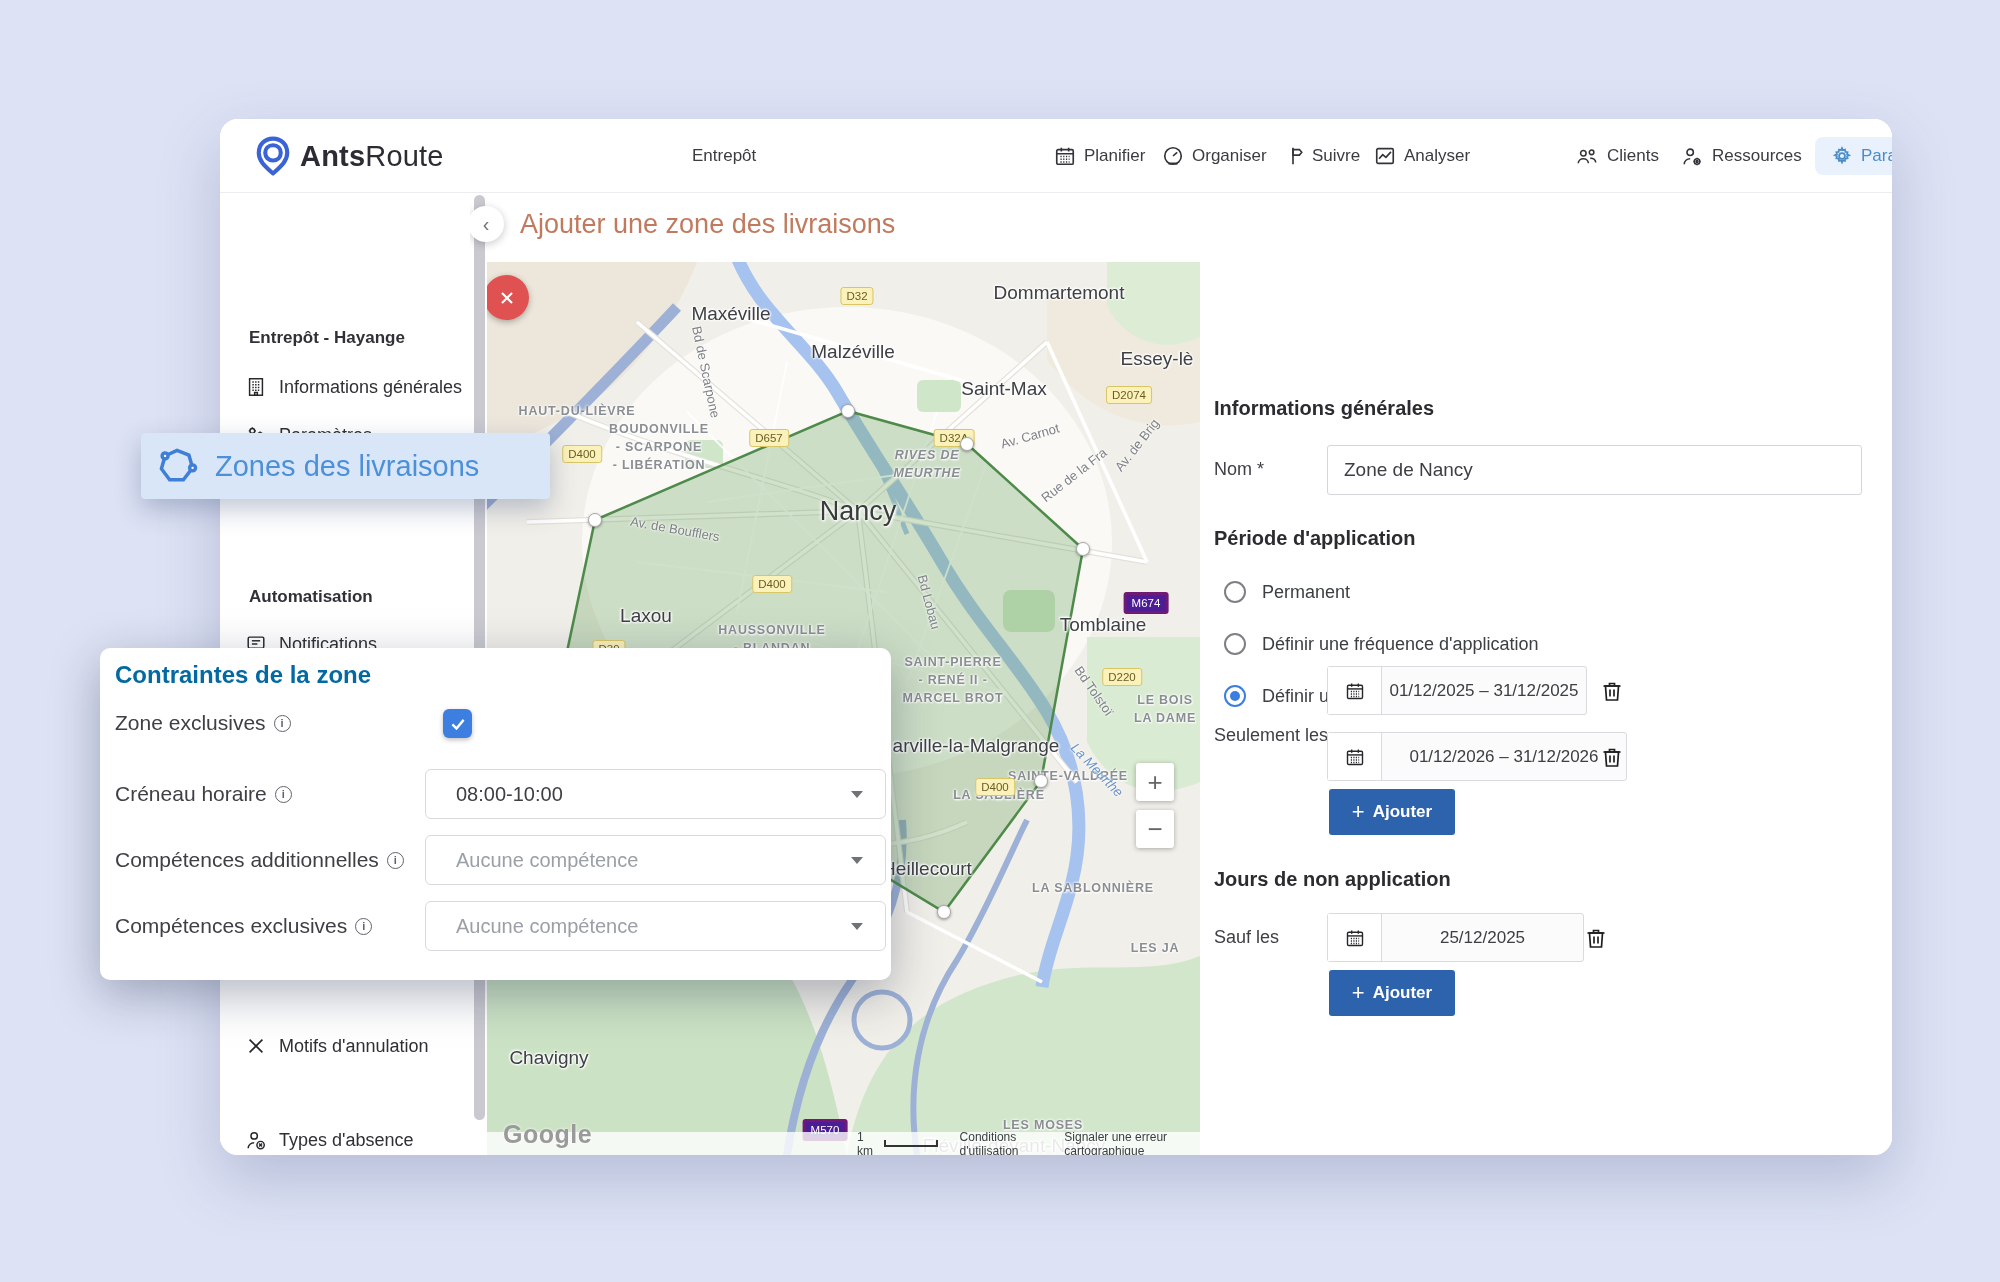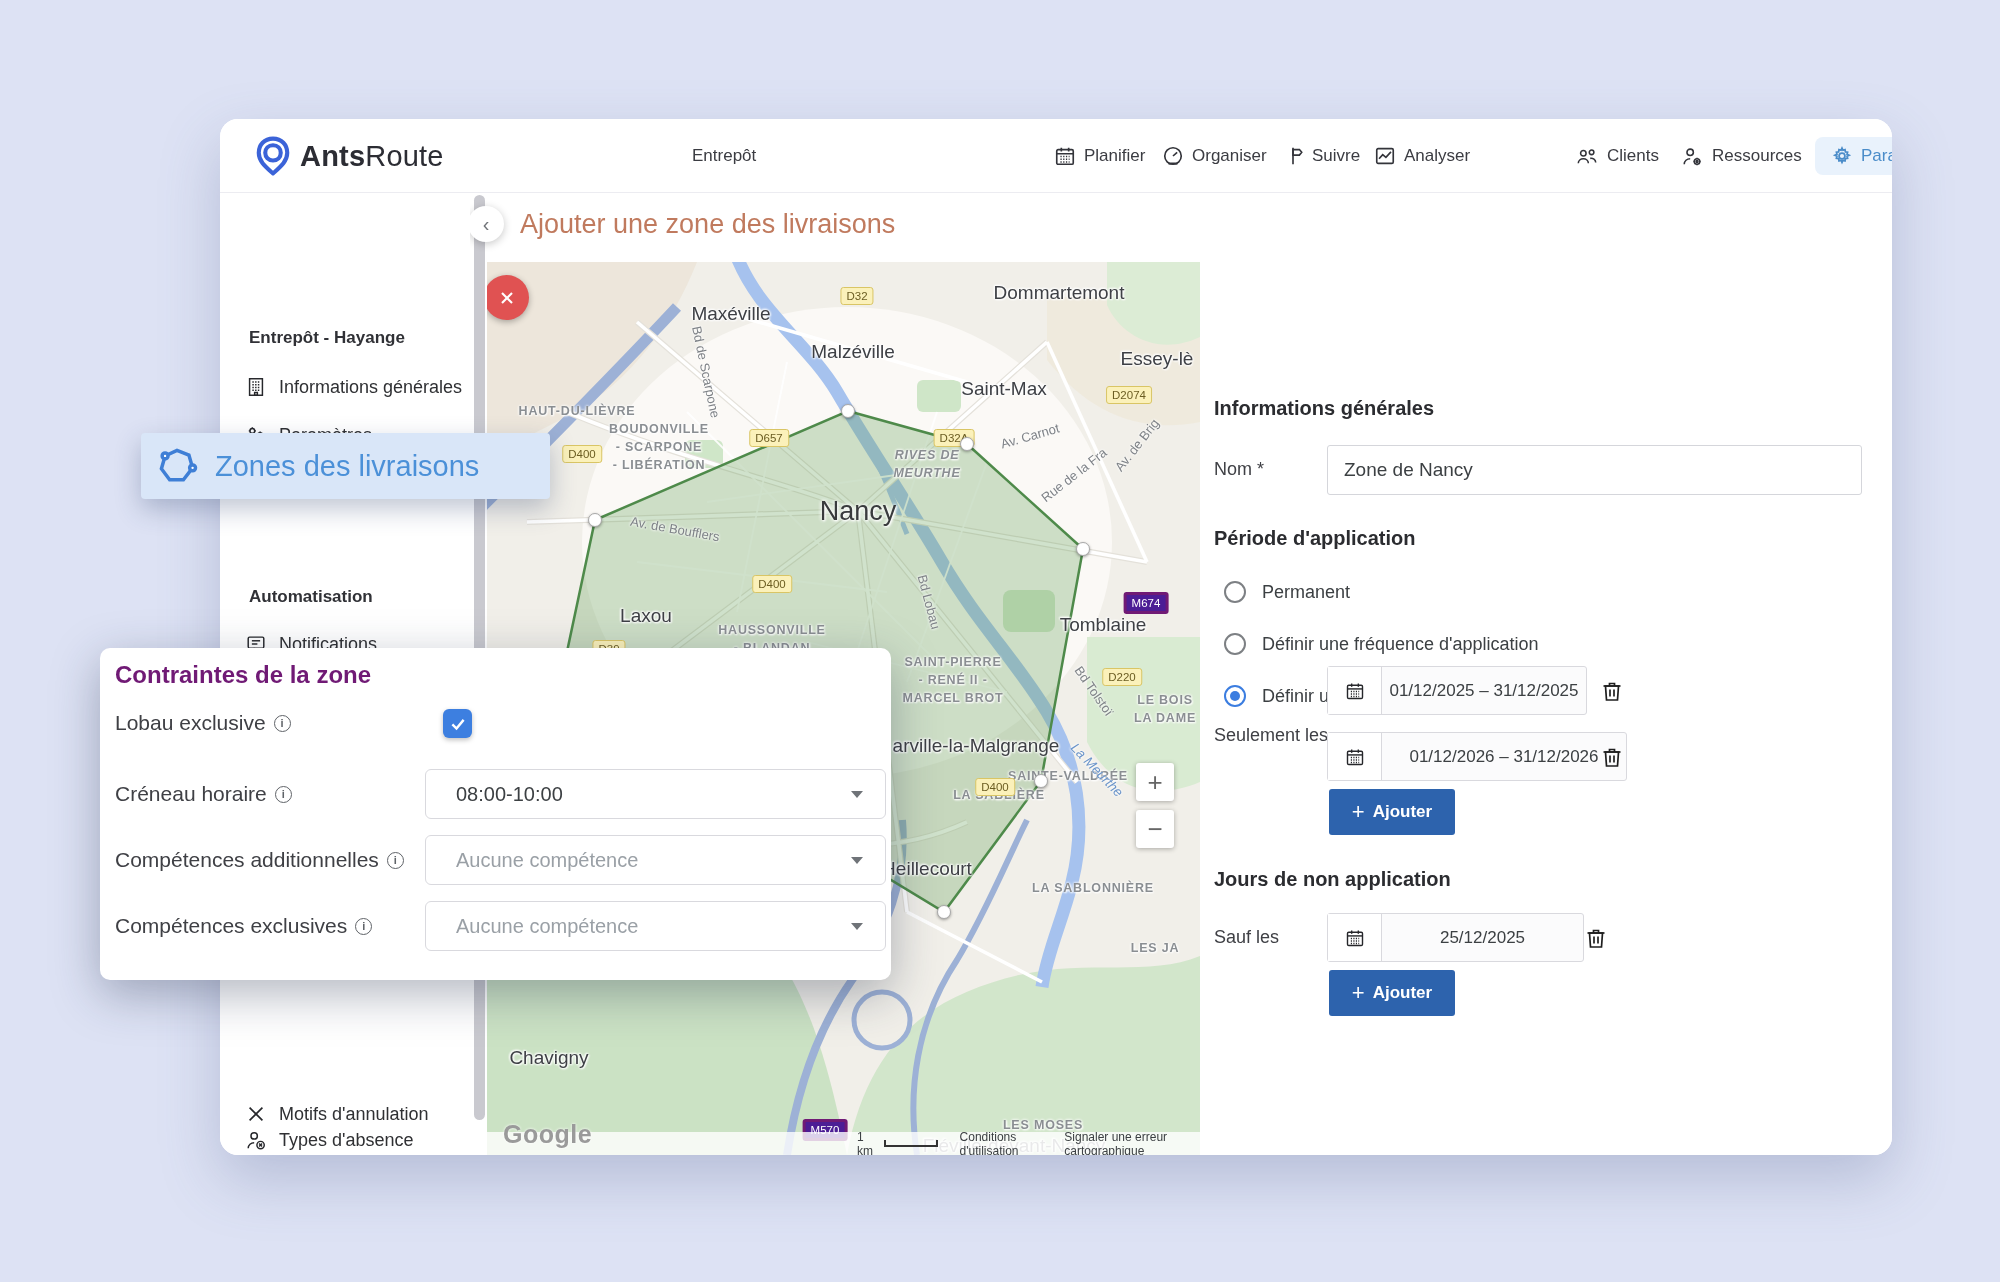--- a/index.html
+++ b/index.html
@@ -79,21 +79,21 @@
   .date-field { position:absolute; left:127px; height:49px; border:1px solid #d9d9de; border-radius:3px; display:flex; background:#fbfbfc; }
   .df-icon { width:54px; border-right:1px solid #d9d9de; background:#fff; display:flex; align-items:center; justify-content:center; }
   .df-text { flex:1; display:flex; align-items:center; justify-content:center; font-size:17px; color:#3c4043; }
   .trash { position:absolute; cursor:pointer; }
   .btn-add { position:absolute; left:129px; width:126px; height:46px; background:#2d63ad; border-radius:3px; color:#fff;
              font-size:17px; font-weight:bold; display:flex; align-items:center; justify-content:center; gap:8px; cursor:pointer; }
 
   
   .modal { position:absolute; left:100px; top:648px; width:791px; height:332px; background:#fff; border-radius:10px;
            box-shadow:0 14px 48px rgba(35,45,75,.35); z-index:40; }
-  .m-title { position:absolute; left:15px; top:13px; font-size:24px; font-weight:bold; color:#701a75; }
+  .m-title { position:absolute; left:15px; top:13px; font-size:24px; font-weight:bold; color:#0369a1; }
   .m-lbl { position:absolute; left:15px; font-size:21px; color:#3f4045; display:flex; align-items:center; gap:8px; }
   .chk { position:absolute; left:343px; top:61px; width:29px; height:29px; background:#3d7fe0; border-radius:6px;
          box-shadow:0 2px 5px rgba(0,0,0,.25); display:flex; align-items:center; justify-content:center; cursor:pointer; }
   .m-select { position:absolute; left:325px; width:461px; height:50px; border:1px solid #d9d9de; border-radius:6px;
               display:flex; align-items:center; padding:0 22px 0 30px; font-size:20px; background:#fff; cursor:pointer; }
   .m-select .val { color:#3c4043; }
   .m-select .ph  { color:#9aa0a6; }
   .m-select .caret { border-top-color:#6f7378; }
   .info-i { width:17px; height:17px; border-radius:50%; border:1.5px solid #5f6368; color:#5f6368; font-size:11px;
             display:inline-flex; align-items:center; justify-content:center; font-weight:bold; }
@@ -242,21 +242,21 @@
       <svg class="ic" width="22" height="22" viewBox="0 0 24 24" fill="none" stroke="#26272b" stroke-width="1.6">
         <path d="M6 3 h9 l4 4 v14 h-13 z"></path>
           <path d="M15 3 v4 h4"></path>
           <line x1="9" y1="10" x2="16" y2="10"></line>
           <line x1="9" y1="13" x2="16" y2="13"></line>
           <line x1="9" y1="16" x2="14" y2="16"></line>
       </svg>
       <span>Comptes-rendus</span>
     </div>
 
-    <div class="sb-item" style="top:909px;justify-content:center;">
+    <div class="sb-item" style="top:841px;justify-content:center;">
       <svg class="ic" width="22" height="22" viewBox="0 0 24 24" fill="none" stroke="#26272b" stroke-width="1.8">
         <line x1="5" y1="5" x2="19" y2="19"></line>
           <line x1="19" y1="5" x2="5" y2="19"></line>
       </svg>
       <span>Motifs d'annulation</span>
     </div>
     <div class="sb-item" style="top:935px;">
       <svg class="ic" width="22" height="22" viewBox="0 0 24 24" fill="none" stroke="#26272b" stroke-width="1.6">
         <circle cx="10" cy="7.5" r="3.5"></circle>
           <path d="M3.5 21 c0-3.6 3-6 6.5-6"></path>
@@ -521,21 +521,21 @@
       <circle cx="20.5" cy="13" r="1.6" fill="#fff"></circle>
   </svg>
   <span class="lbl">Zones des livraisons</span>
 </div>
 
 <div class="modal">
   <div class="m-title">Contraintes de la zone</div>
 
   <div class="m-l"></div>
   <div class="m-lbl" style="top:63px;">
-    <span>Lobau exclusive</span>
+    <span>Zone exclusives</span>
       <span class="info-i">i</span>
   </div>
   <div class="chk">
     <svg class="ic" width="18" height="18" viewBox="0 0 24 24" fill="none" stroke="#fff" stroke-width="3.2">
         <polyline points="4.5,12.5 10,18 19.5,6.5"></polyline>
       </svg>
   </div>
 
   <div class="m-lbl" style="top:134px;">
     <span>Créneau horaire</span>

